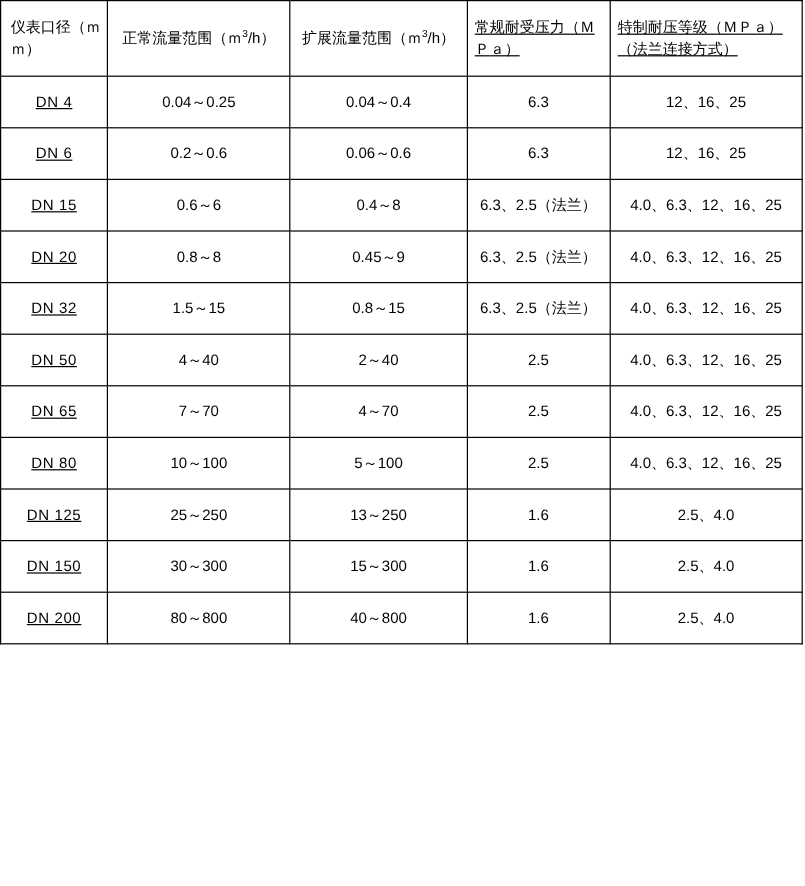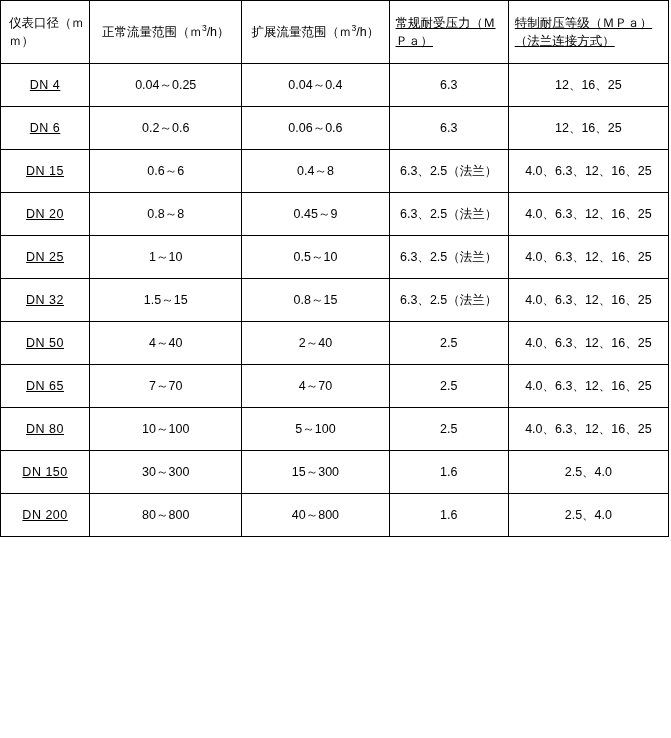--- a/index.html
+++ b/index.html
@@ -124,27 +124,20 @@
           <td class="c4 col4">4.0、6.3、12、16、25</td>
         </tr>
         <tr>
           <td class="c0 col0">DN 20</td>
           <td class="c1 col1">0.8～8</td>
           <td class="c2 col2">0.45～9</td>
           <td class="c3 col3">6.3、2.5（法兰）</td>
           <td class="c4 col4">4.0、6.3、12、16、25</td>
         </tr>
         <tr>
-          <td class="c0 col0">DN 25</td>
-          <td class="c1 col1">1～10</td>
-          <td class="c2 col2">0.5～10</td>
-          <td class="c3 col3">6.3、2.5（法兰）</td>
-          <td class="c4 col4">4.0、6.3、12、16、25</td>
-        </tr>
-        <tr>
           <td class="c0 col0">DN 32</td>
           <td class="c1 col1">1.5～15</td>
           <td class="c2 col2">0.8～15</td>
           <td class="c3 col3">6.3、2.5（法兰）</td>
           <td class="c4 col4">4.0、6.3、12、16、25</td>
         </tr>
         <tr>
           <td class="c0 col0">DN 50</td>
           <td class="c1 col1">4～40</td>
           <td class="c2 col2">2～40</td>
@@ -159,20 +152,27 @@
           <td class="c4 col4">4.0、6.3、12、16、25</td>
         </tr>
         <tr>
           <td class="c0 col0">DN 80</td>
           <td class="c1 col1">10～100</td>
           <td class="c2 col2">5～100</td>
           <td class="c3 col3">2.5</td>
           <td class="c4 col4">4.0、6.3、12、16、25</td>
         </tr>
         <tr>
+          <td class="c0 col0">DN 125</td>
+          <td class="c1 col1">25～250</td>
+          <td class="c2 col2">13～250</td>
+          <td class="c3 col3">1.6</td>
+          <td class="c4 col4">2.5、4.0</td>
+        </tr>
+        <tr>
           <td class="c0 col0">DN 150</td>
           <td class="c1 col1">30～300</td>
           <td class="c2 col2">15～300</td>
           <td class="c3 col3">1.6</td>
           <td class="c4 col4">2.5、4.0</td>
         </tr>
         <tr>
           <td class="c0 col0">DN 200</td>
           <td class="c1 col1">80～800</td>
           <td class="c2 col2">40～800</td>

